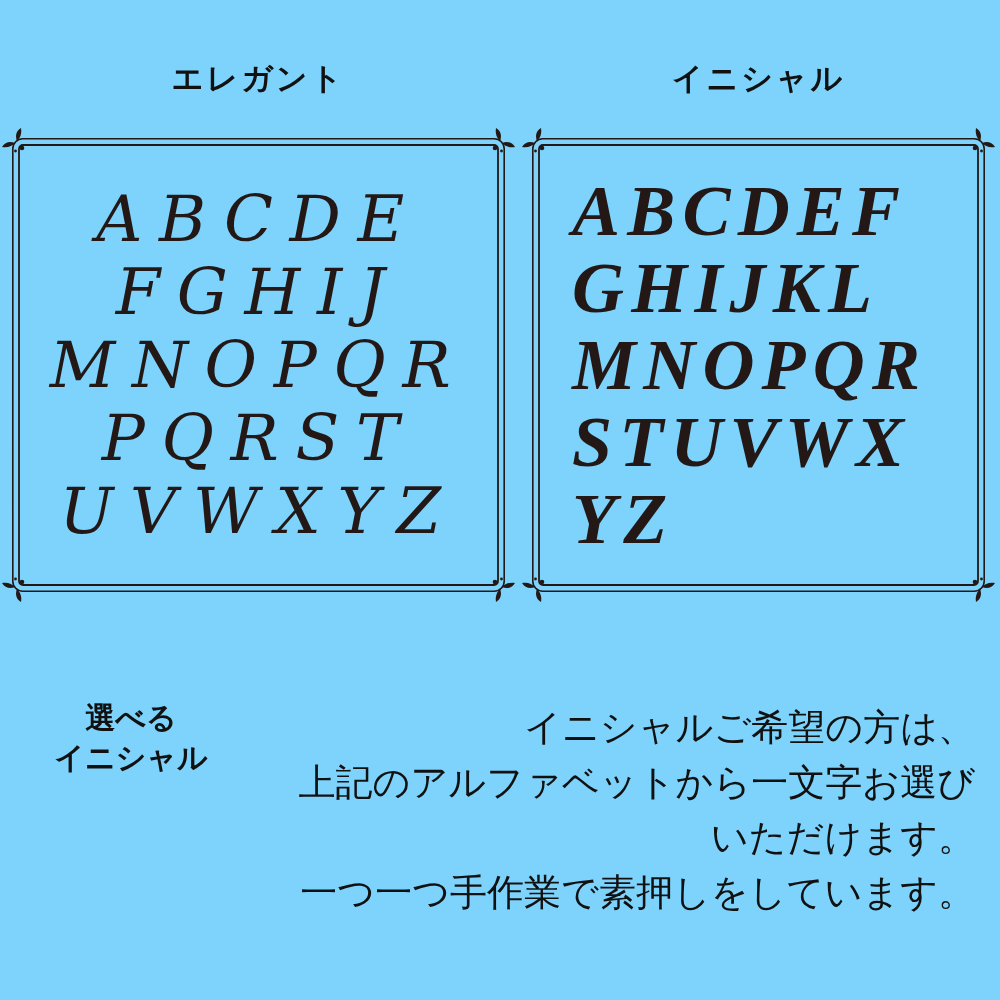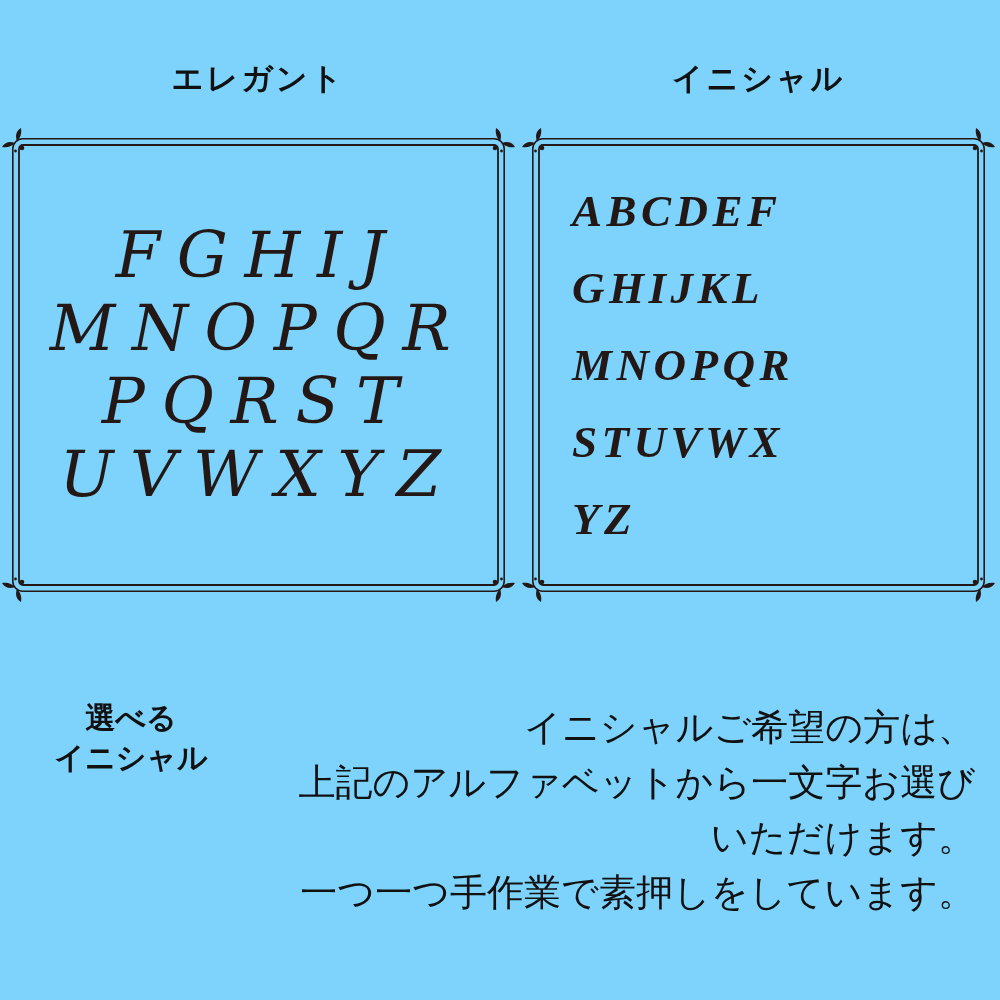--- a/index.html
+++ b/index.html
@@ -20,21 +20,21 @@
 
   .frame { position:absolute; left:-12px; top:-12px; pointer-events:none; }
 
   .rows {
     position:absolute; left:10px; right:10px; top:10px; bottom:10px;
     display:flex; flex-direction:column; justify-content:center;
     color:#231815;
   }
   .rows-script { font-family:"DejaVu Serif", serif; font-style:italic; font-size:64px; }
   .rows-script .row { height:73px; line-height:73px; text-align:center; letter-spacing:0.26em; white-space:nowrap; }
-  .rows-chancery { font-family:"Liberation Serif", serif; font-style:italic; font-weight:bold; font-size:45px; padding-left:30px;justify-content:center; }
+  .rows-chancery { font-family:"Liberation Serif", serif; font-style:italic; font-weight:bold; font-size:72px; padding-left:30px;justify-content:center; }
   .rows-chancery .row { height:77px; line-height:77px; text-align:left; letter-spacing:0.10em; white-space:nowrap; }
 
   .caption-label {
     position:absolute; left:40px; top:698px; width:182px;
     text-align:center; font-weight:bold; font-size:30px; line-height:40px; color:#111111;
   }
   .caption-body {
     position:absolute; left:255px; top:700px; width:720px;
     font-size:37px; line-height:55px; color:#111111;text-align:right;
   }
@@ -73,20 +73,21 @@
         </g>
         <g transform="translate(493 454) scale(-1 -1)">
           <path d="M5 3 C3 -2 4 -7 9 -10 C10 -4 8 0 5 3 Z"></path>
           <path d="M3 5 C-2 3 -7 4 -10 9 C-4 10 0 8 3 5 Z"></path>
           <circle cx="10" cy="10" r="2.3"></circle>
             <circle cx="3.5" cy="13" r="1.4"></circle>
         </g>
       </g>
     </svg>
     <div class="rows rows-script">
+      <div class="row">ABCDE</div>
       <div class="row">FGHIJ</div>
       <div class="row">MNOPQR</div>
       <div class="row">PQRST</div>
       <div class="row">UVWXYZ</div>
     </div>
   </div>
 
   <div class="panel" id="panel-grace">
     <svg class="frame" width="477" height="478" viewBox="-12 -12 477 478" fill="none">
       <rect x="0.8" y="0.8" width="451.4" height="452.4" rx="10" stroke="#231815" stroke-width="1.6"></rect>

